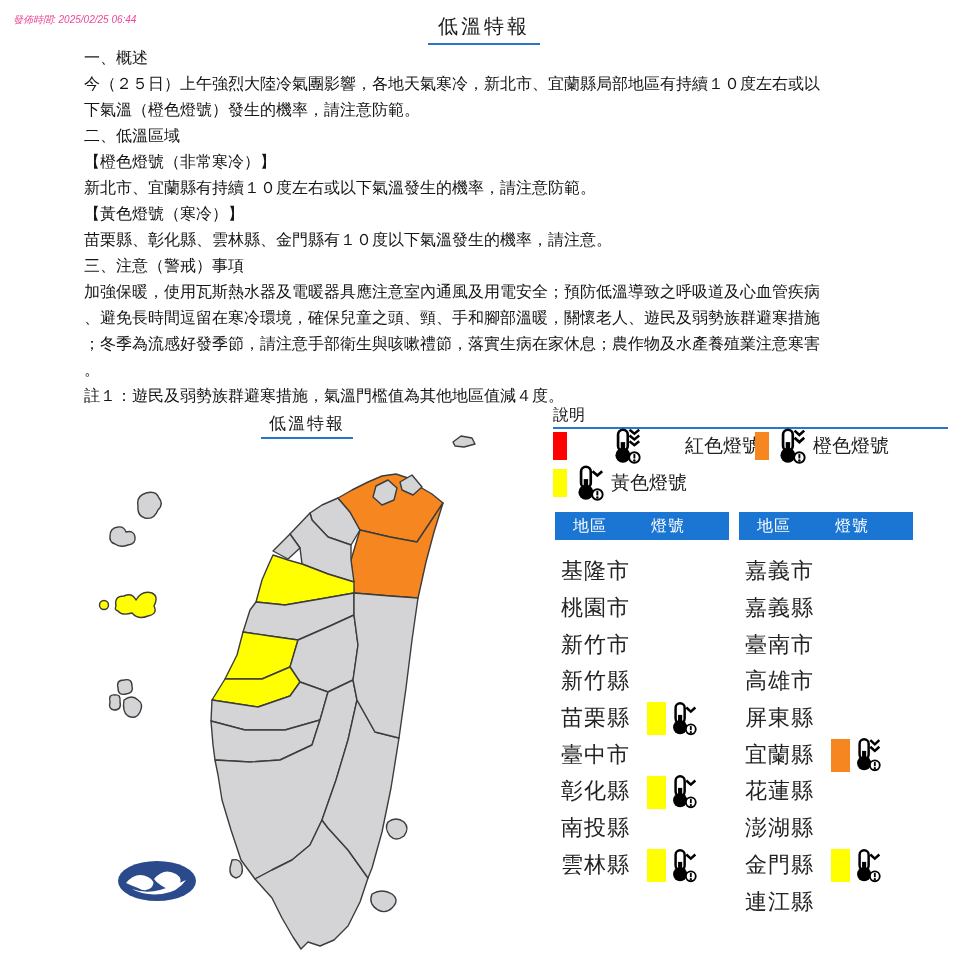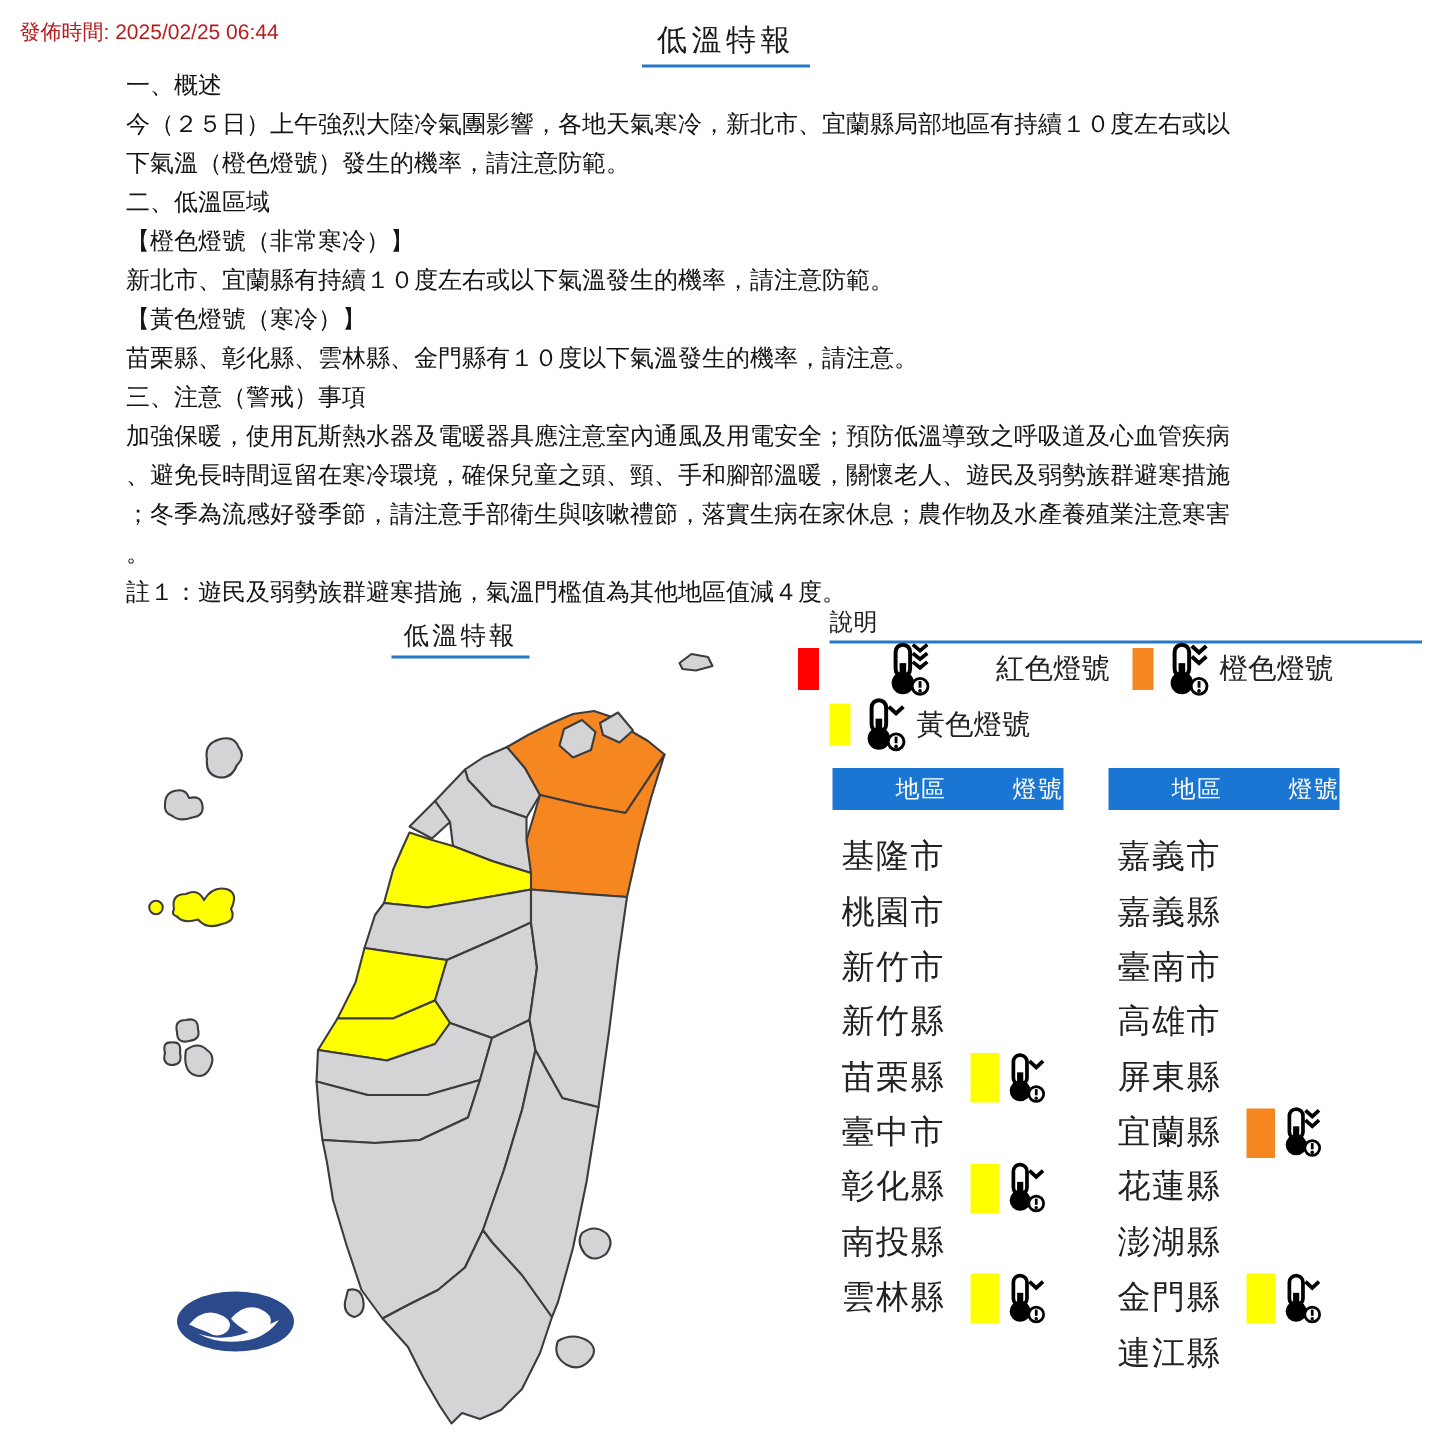--- a/index.html
+++ b/index.html
@@ -1,20 +1,20 @@
 <!DOCTYPE html>
 <html><head>
 <meta charset="utf-8">
 <style>
   * { margin:0; padding:0; box-sizing:border-box; }
   html,body { width:960px; height:960px; background:#ffffff; overflow:hidden;
     font-family:"Liberation Sans","DejaVu Sans",sans-serif; color:#1a1a1a; }
   .page { position:relative; width:960px; height:960px; background:#fff; }
 
-  .pub-time { position:absolute; left:13px; top:13px; font-size:14px; color:#b91c1c; }
+  .pub-time { position:absolute; left:13px; top:13px; font-size:10px; color:#ec4899;font-style:italic; }
   .page-title { position:absolute; left:484px; top:13px; transform:translateX(-50%);
     font-size:20px; letter-spacing:3px; padding:0 10px 3px 10px;
     border-bottom:2px solid #2778c8; white-space:nowrap; }
 
   .body-lines { position:absolute; left:84px; top:45px; width:800px; }
   .body-line { font-size:16px; line-height:26px; height:26px; white-space:pre; color:#141414; }
 
   
   .map-fig { position:absolute; left:60px; top:406px; width:480px; height:554px; }
   .map-title { position:absolute; left:247px; top:6px; transform:translateX(-50%);
@@ -24,22 +24,22 @@
   .county { fill:#d4d4d6; stroke:#3c3c3c; stroke-width:1.4; stroke-linejoin:round; }
 
   
   .legend-heading { position:absolute; left:553px; top:405px; font-size:16px; }
   .legend-rule { position:absolute; left:553px; top:427px; width:395px; height:2px; background:#2778c8; }
   .legend-item { position:absolute; display:flex; align-items:center; gap:7px; height:30px; }
   .legend-swatch { width:14px; height:28px; display:inline-block; }
   .legend-label { font-size:19px; color:#222; white-space:nowrap; }
 
   
-  .thead { position:absolute; top:512px; width:154px; height:28px; background:#1a76d2;
-    display:flex; align-items:center; color:#fff; font-size:16px;justify-content:flex-end; }
+  .thead { position:absolute; top:512px; width:174px; height:28px; background:#1a76d2;
+    display:flex; align-items:center; color:#fff; font-size:16px; }
   .thead .h-region { margin-left:18px; letter-spacing:1px; }
   .thead .h-signal { margin-left:44px; letter-spacing:1px; }
   .tbody { position:absolute; top:553px; width:174px; }
   .t-row { position:relative; height:36.7px; display:flex; align-items:center; }
   .t-region { font-size:22px; letter-spacing:1px; margin-left:6px; color:#222; white-space:nowrap; }
   .t-signal { position:absolute; left:92px; top:1px; display:flex; align-items:center; gap:3px; }
   .t-swatch { width:19px; height:33px; display:inline-block; }
   .thermo-svg { display:block; }
 </style>
 </head>
@@ -142,21 +142,21 @@
         <path d="M66,453 Q76,441 88,447 Q96,451 92,457 Q86,463 78,458 Q70,455 66,453 Z" fill="#ffffff"></path>
         <path d="M94,449 Q104,437 116,444 Q124,449 118,456 Q110,462 102,456 Q96,452 94,449 Z" fill="#ffffff"></path>
         <path d="M72,459 Q86,464 100,460 Q114,456 126,450 Q118,462 102,464 Q84,466 72,459 Z" fill="#ffffff"></path>
       </g>
     </svg>
   </div>
 
   <div class="legend-heading">說明</div>
   <div class="legend-rule"></div>
   <div id="legend-items">
-      <div class="legend-item" style="left: 532px; top: 431px; gap: 44px;">
+      <div class="legend-item" style="left: 553px; top: 431px; gap: 44px;">
         <span class="legend-swatch" style="background: rgb(255, 0, 0);"></span>
         <svg width="30" height="37" class="thermo-svg">
           <use href="#thermo-3"></use>
         </svg>
         <span class="legend-label">紅色燈號</span>
       </div>
       <div class="legend-item" style="left: 755px; top: 431px;">
         <span class="legend-swatch" style="background: rgb(246, 134, 31);"></span>
         <svg width="30" height="37" class="thermo-svg">
           <use href="#thermo-2"></use>

